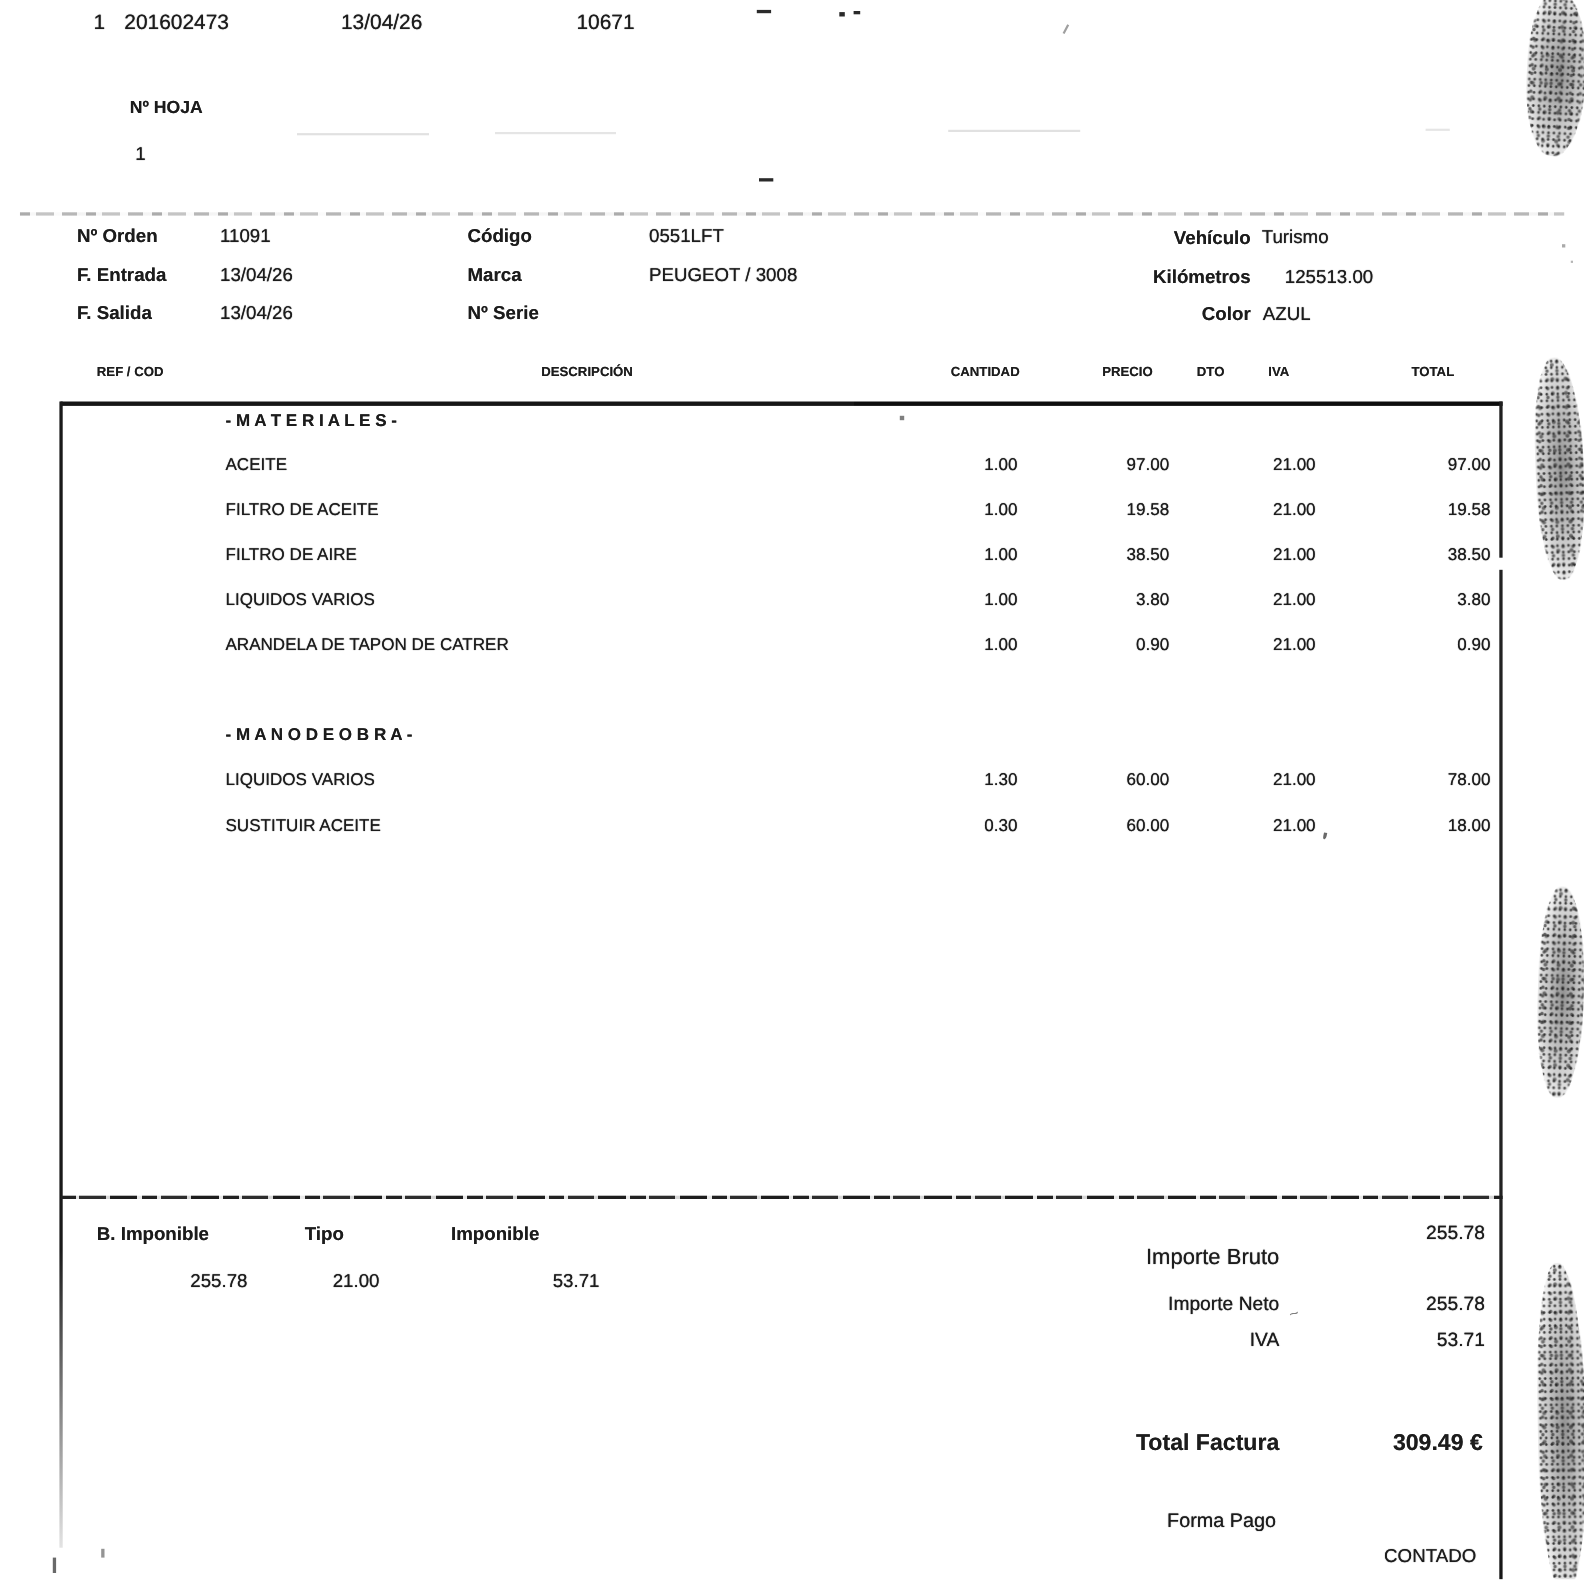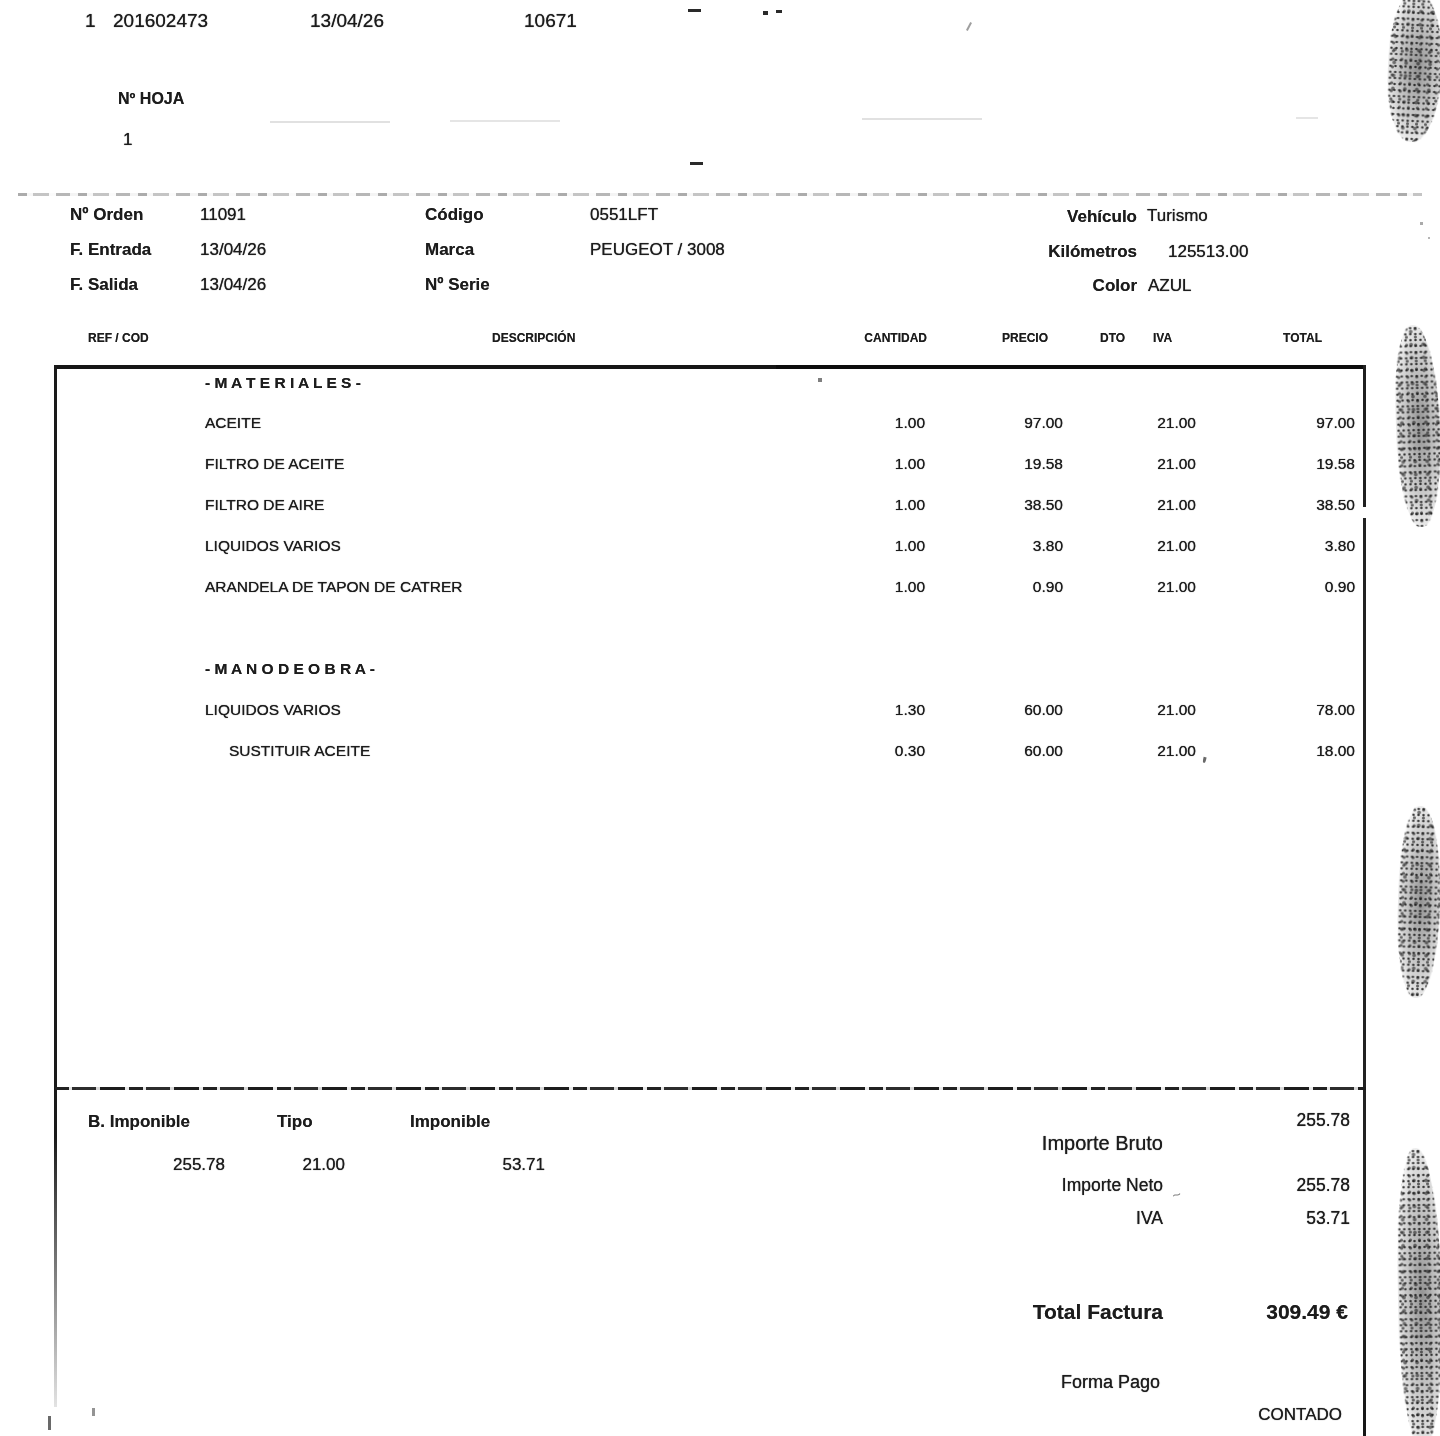--- a/index.html
+++ b/index.html
@@ -98,21 +98,21 @@
   <span class="abs val fs17" style="left:1147px; top:206px;">Turismo</span>
   <span class="abs lbl fs17" style="right:303px; top:242px;">Kilómetros</span>
   <span class="abs val fs17" style="left:1168px; top:242px;">125513.00</span>
   <span class="abs lbl fs17" style="right:303px; top:276px;">Color</span>
   <span class="abs val fs17" style="left:1148px; top:276px;">AZUL</span>
 
   <span class="abs th" style="left:88px;  top:331px;">REF / COD</span>
   <span class="abs th" style="left:472px; top:331px;margin-left:20px;">DESCRIPCIÓN</span>
   <span class="abs th" style="right:513px; top:331px;">CANTIDAD</span>
   <span class="abs th" style="right:392px; top:331px;">PRECIO</span>
-  <span class="abs th" style="left:1088px; top:331px;margin-left:12px;">DTO</span>
+  <span class="abs th" style="left:1088px; top:331px;">DTO</span>
   <span class="abs th" style="left:1153px; top:331px;">IVA</span>
   <span class="abs th" style="right:118px; top:331px;">TOTAL</span>
 
   <div class="b-top"></div>
   <div class="b-left"></div>
   <div class="b-right1"></div>
   <div class="b-right2"></div>
 
   <span class="abs sec-title" style="left:205px; top:374px;">- M A T E R I A L E S -</span>
 
@@ -155,21 +155,21 @@
   <span class="abs sec-title" style="left:205px; top:660px;">- M A N O   D E   O B R A -</span>
 
   <div>
     <span class="abs item" style="left:205px; top:701px;">LIQUIDOS VARIOS</span>
     <span class="abs item" style="right:515px; top:701px;">1.30</span>
     <span class="abs item" style="right:377px; top:701px;">60.00</span>
     <span class="abs item" style="right:244px; top:701px;">21.00</span>
     <span class="abs item" style="right:85px;  top:701px;">78.00</span>
   </div>
   <div>
-    <span class="abs item" style="left:205px; top:742px;margin-left:24px;">SUSTITUIR ACEITE</span>
+    <span class="abs item" style="left:205px; top:742px;">SUSTITUIR ACEITE</span>
     <span class="abs item" style="right:515px; top:742px;">0.30</span>
     <span class="abs item" style="right:377px; top:742px;">60.00</span>
     <span class="abs item" style="right:244px; top:742px;">21.00</span>
     <span class="abs item" style="right:85px;  top:742px;">18.00</span>
   </div>
 
   <div class="sep-totals"></div>
 
   <span class="abs lbl fs17" style="left:88px;  top:1112px;">B. Imponible</span>
   <span class="abs lbl fs17" style="left:277px; top:1112px;">Tipo</span>

